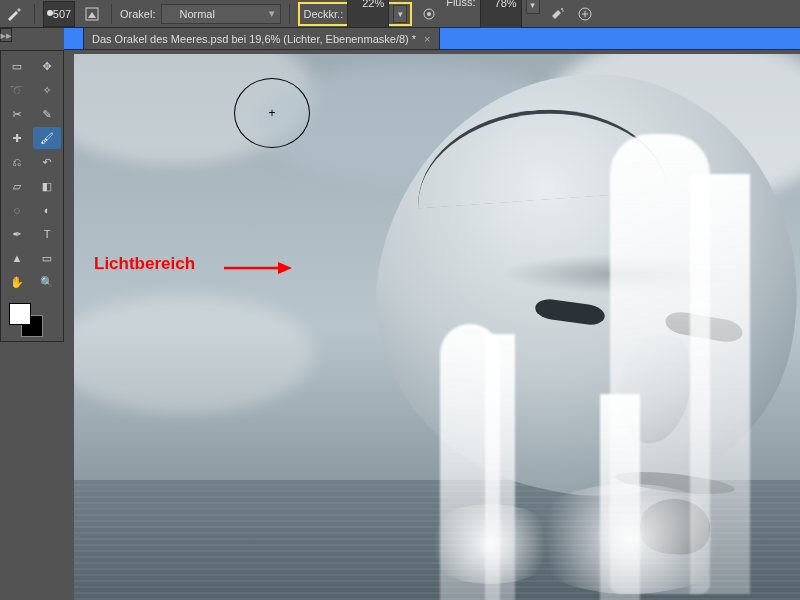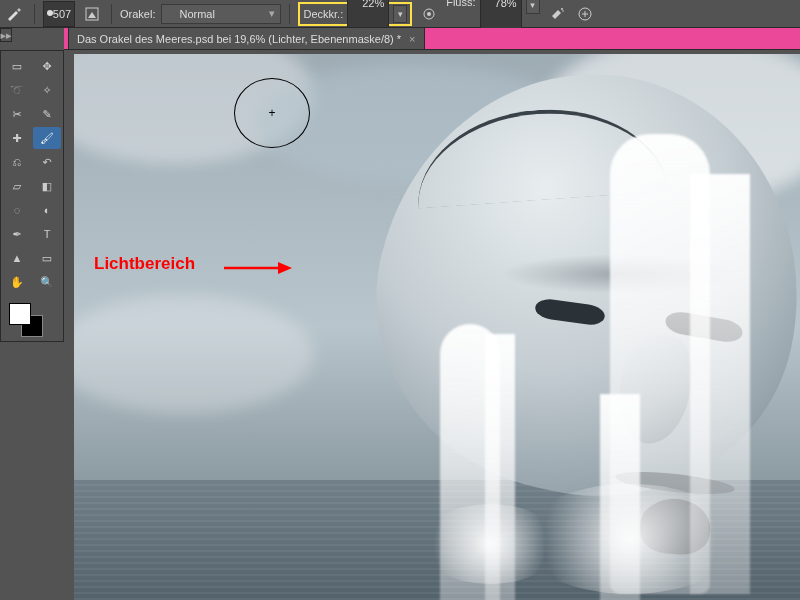--- a/index.html
+++ b/index.html
@@ -17,21 +17,21 @@
 .num-input{background:#3a3a3a;border:1px solid #2a2a2a;color:#ddd;width:42px;height:36px;text-align:right;padding:0 4px}
 .chev{width:14px;height:18px;background:#5a5a5a;border:1px solid #3a3a3a;display:flex;align-items:center;justify-content:center;color:#ccc;font-size:9px}
 .flow-group{display:flex;gap:4px}
 .collapse-strip{position:absolute;left:0;top:28px;width:12px;height:14px;background:#535353;border:1px solid #2a2a2a;display:flex;align-items:center;justify-content:center;color:#aaa;font-size:8px}
 .tools-panel{position:absolute;left:0;top:50px;width:64px;background:#535353;border:1px solid #2a2a2a;padding:4px 2px;display:flex;flex-wrap:wrap;gap:2px}
 .tool{width:28px;height:22px;display:flex;align-items:center;justify-content:center;color:#ccc;cursor:pointer;border-radius:2px}
 .tool.active{background:#3a6ea5;color:#fff}
 .swatches{width:100%;height:36px;position:relative;margin-top:6px}
 .sw-fg{position:absolute;left:6px;top:2px;width:22px;height:22px;background:#fff;border:1px solid #000}
 .sw-bg{position:absolute;left:18px;top:14px;width:22px;height:22px;background:#000;border:1px solid #888}
-.tabbar{position:absolute;left:64px;top:28px;right:0;height:22px;background:#ec4899;display:flex;align-items:flex-end;padding-left:4px;border-bottom:1px solid #2a2a2a}
+.tabbar{position:absolute;left:64px;top:28px;right:0;height:22px;background:#3b82f6;display:flex;align-items:flex-end;padding-left:19px;border-bottom:1px solid #2a2a2a}
 .tab{background:#535353;color:#ddd;height:22px;display:flex;align-items:center;padding:0 8px;font-size:11px;gap:8px;border:1px solid #2a2a2a;border-bottom:none}
 .tab .x{color:#aaa;cursor:pointer}
 .canvas{position:absolute;left:74px;top:54px;right:0;bottom:0;background:linear-gradient(180deg,#9eacb4 0%,#b8c5cc 50%,#6a7980 100%);overflow:hidden}
 .cloud{position:absolute;border-radius:50%;filter:blur(8px)}
 .c1{left:-40px;top:-30px;width:280px;height:140px;background:rgba(255,255,255,0.35)}
 .c2{left:180px;top:10px;width:320px;height:120px;background:rgba(180,195,205,0.5)}
 .c3{left:-20px;top:240px;width:260px;height:120px;background:rgba(255,255,255,0.25)}
 .c4{right:-40px;top:-20px;width:300px;height:170px;background:rgba(255,255,255,0.55)}
 .sea{position:absolute;left:0;right:0;bottom:0;height:120px;background:linear-gradient(180deg,#718089 0%,#53626b 100%)}
 .sea::before{content:"";position:absolute;inset:0;background:repeating-linear-gradient(0deg,rgba(255,255,255,0.06) 0 2px,transparent 2px 6px)}

